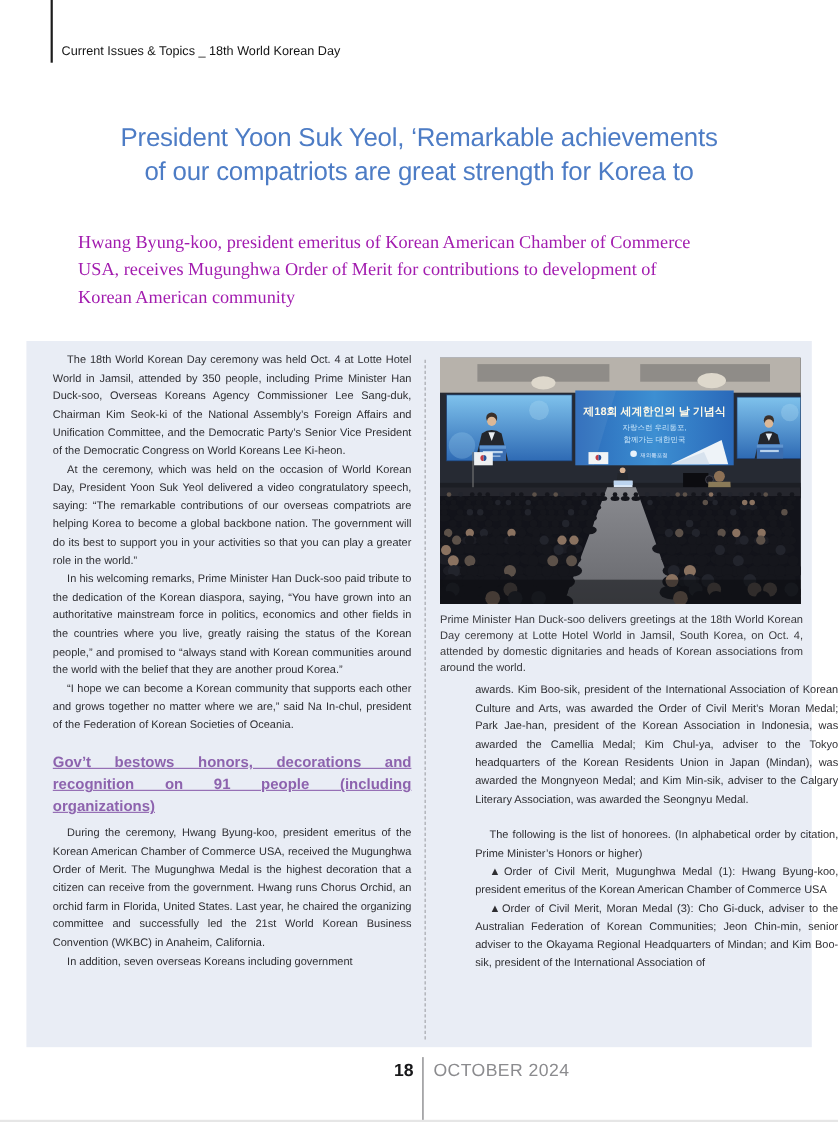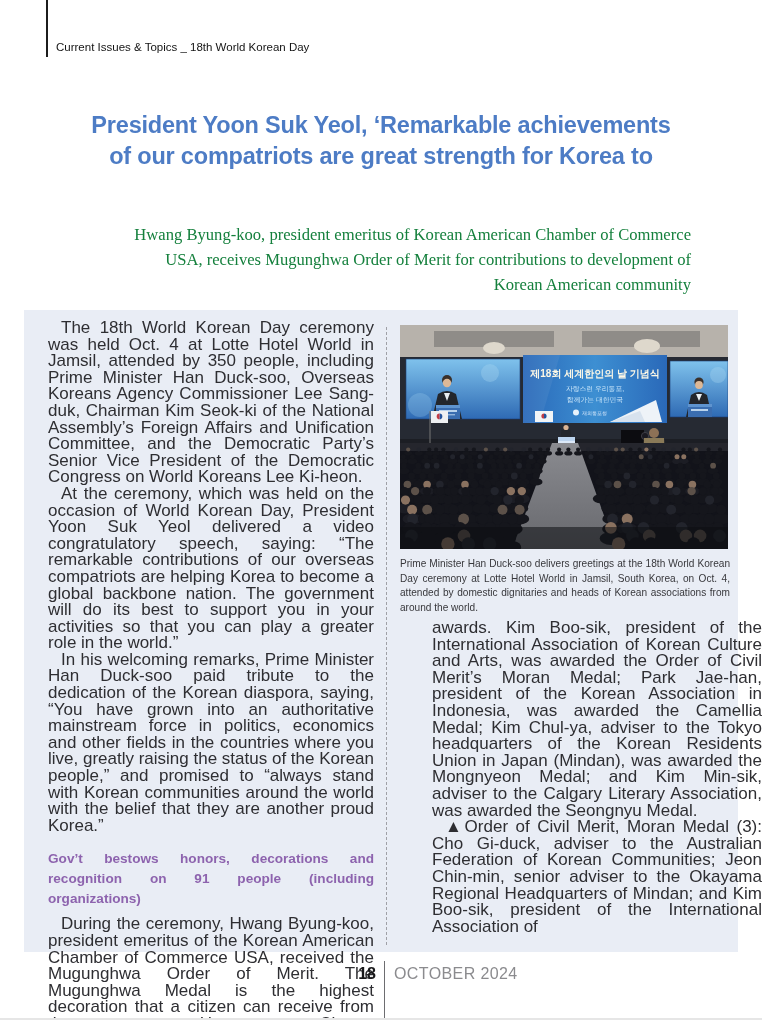--- a/index.html
+++ b/index.html
@@ -6,34 +6,34 @@
   .page {
     position:relative; width:762px; height:1020px; background:#ffffff;
     font-family:"Liberation Sans", sans-serif; overflow:hidden;
   }
   
   .kicker-bar { position:absolute; left:46px; top:0; width:2px; height:57px; background:#1c1c1c; }
   .kicker { position:absolute; left:56px; top:41px; font-size:11.5px; font-weight:400; color:#141414; }
   
   .headline {
     position:absolute; left:71px; width:620px; top:110px; text-align:center;
-    color:#4d7cc5; font-weight:700; font-size:23.5px; line-height:31px; letter-spacing:-0.2px;
+    color:#4d7cc5; font-weight:400; font-size:23.5px; line-height:31px; letter-spacing:-0.2px;
   }
   .subtitle {
-    position:absolute; left:71px; width:620px; top:207px; text-align:right;
-    font-family:"Liberation Serif", serif; font-size:16.6px; line-height:25px; color:#15803d;margin-top:15px;
+    position:absolute; left:71px; width:620px; top:207px; text-align:left;
+    font-family:"Liberation Serif", serif; font-size:16.6px; line-height:25px; color:#a21caf;
   }
   
   .panel { position:absolute; left:24px; top:310px; width:714px; height:642px; background:#e9edf5; }
   .col-left  { position:absolute; left:48px;  top:320px; width:326px; }
   .col-right { position:absolute; left:400px; top:620px; width:330px;margin-left:32px; }
-  p.body { margin:0; font-size:17px; line-height:16.6px; color:#2e2e32; text-align:justify; }
+  p.body { margin:0; font-size:10px; line-height:16.6px; color:#2e2e32; text-align:justify; }
   p.indent { text-indent:13px; }
   .gap-top { margin-top:16px !important; }
-  h2.sub { margin:15px 0 7px 0; font-size:13.6px; line-height:20px; color:#8d63ae; font-weight:700; text-align:justify; }
+  h2.sub { margin:15px 0 7px 0; font-size:13.6px; line-height:20px; color:#8d63ae; font-weight:700; text-align:justify;text-decoration:underline; }
   .divider { position:absolute; left:386px; top:327px; height:618px; width:0; border-left:1px dashed #9fa0a6; }
   
   .photo { position:absolute; left:400px; top:325px; width:328px; height:174px; }
   .photo svg { display:block; }
   .caption { position:absolute; left:400px; top:557px; width:330px; margin:0;
              font-size:10.1px; line-height:14.6px; color:#38383c; text-align:justify; }
   
   .footer-num  { position:absolute; left:348px; top:965px; width:28px; text-align:right;
                  font-size:16px; font-weight:700; color:#18181a; }
   .footer-line { position:absolute; left:384px; top:961px; width:1px; height:59px; background:#6d6d70; }
@@ -57,20 +57,21 @@
     <div>USA, receives Mugunghwa Order of Merit for contributions to development of</div>
     <div>Korean American community</div>
   </div>
 
   <div class="panel"></div>
 
   <div class="col-left">
     <p class="body indent">The 18th World Korean Day ceremony was held Oct. 4 at Lotte Hotel World in Jamsil, attended by 350 people, including Prime Minister Han Duck-soo, Overseas Koreans Agency Commissioner Lee Sang-duk, Chairman Kim Seok-ki of the National Assembly’s Foreign Affairs and Unification Committee, and the Democratic Party’s Senior Vice President of the Democratic Congress on World Koreans Lee Ki-heon.</p>
     <p class="body indent">At the ceremony, which was held on the occasion of World Korean Day, President Yoon Suk Yeol delivered a video congratulatory speech, saying: “The remarkable contributions of our overseas compatriots are helping Korea to become a global backbone nation. The government will do its best to support you in your activities so that you can play a greater role in the world.”</p>
     <p class="body indent">In his welcoming remarks, Prime Minister Han Duck-soo paid tribute to the dedication of the Korean diaspora, saying, “You have grown into an authoritative mainstream force in politics, economics and other fields in the countries where you live, greatly raising the status of the Korean people,” and promised to “always stand with Korean communities around the world with the belief that they are another proud Korea.”</p>
+    <p class="body indent">“I hope we can become a Korean community that supports each other and grows together no matter where we are,” said Na In-chul, president of the Federation of Korean Societies of Oceania.</p>
     <h2 class="sub">Gov’t bestows honors, decorations and recognition on 91 people (including organizations)</h2>
     <p class="body indent">During the ceremony, Hwang Byung-koo, president emeritus of the Korean American Chamber of Commerce USA, received the Mugunghwa Order of Merit. The Mugunghwa Medal is the highest decoration that a citizen can receive from the government. Hwang runs Chorus Orchid, an orchid farm in Florida, United States. Last year, he chaired the organizing committee and successfully led the 21st World Korean Business Convention (WKBC) in Anaheim, California.</p>
     <p class="body indent">In addition, seven overseas Koreans including government</p>
   </div>
 
   <div class="divider"></div>
 
   <div class="photo">
     <svg width="328" height="224" viewBox="0 0 328 224" xmlns="http://www.w3.org/2000/svg">
       <defs>
@@ -653,20 +654,22 @@
           <circle cx="310.1" cy="218.9" r="6.7" fill="#15161c"></circle>
         </g>
       <rect x="0" y="202" width="328" height="22" fill="#0d0e13" opacity="0.55"></rect>
     </svg>
   </div>
 
   <p class="caption">Prime Minister Han Duck-soo delivers greetings at the 18th World Korean Day ceremony at Lotte Hotel World in Jamsil, South Korea, on Oct. 4, attended by domestic dignitaries and heads of Korean associations from around the world.</p>
 
   <div class="col-right">
     <p class="body">awards. Kim Boo-sik, president of the International Association of Korean Culture and Arts, was awarded the Order of Civil Merit’s Moran Medal; Park Jae-han, president of the Korean Association in Indonesia, was awarded the Camellia Medal; Kim Chul-ya, adviser to the Tokyo headquarters of the Korean Residents Union in Japan (Mindan), was awarded the Mongnyeon Medal; and Kim Min-sik, adviser to the Calgary Literary Association, was awarded the Seongnyu Medal.</p>
+    <p class="body indent gap-top">The following is the list of honorees. (In alphabetical order by citation, Prime Minister’s Honors or higher)</p>
+    <p class="body indent">▲Order of Civil Merit, Mugunghwa Medal (1): Hwang Byung-koo, president emeritus of the Korean American Chamber of Commerce USA</p>
     <p class="body indent">▲Order of Civil Merit, Moran Medal (3): Cho Gi-duck, adviser to the Australian Federation of Korean Communities; Jeon Chin-min, senior adviser to the Okayama Regional Headquarters of Mindan; and Kim Boo-sik, president of the International Association of</p>
   </div>
 
   <div class="footer-num">18</div>
   <div class="footer-line"></div>
   <div class="footer-issue">OCTOBER 2024</div>
 
   <div class="page-edge"></div>
 </div>
 

